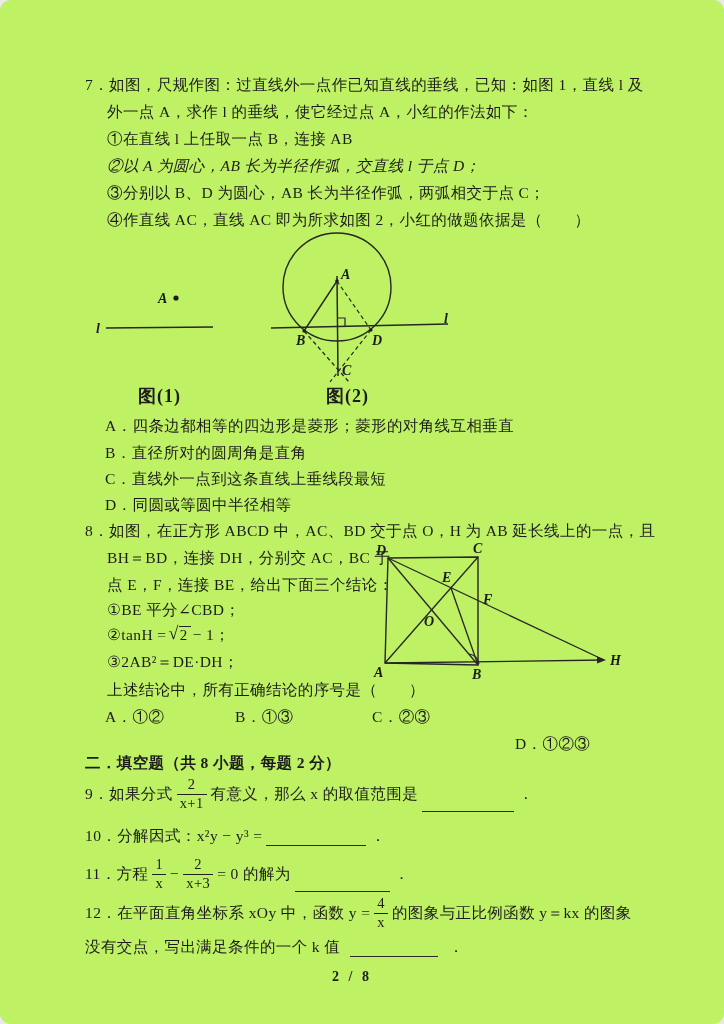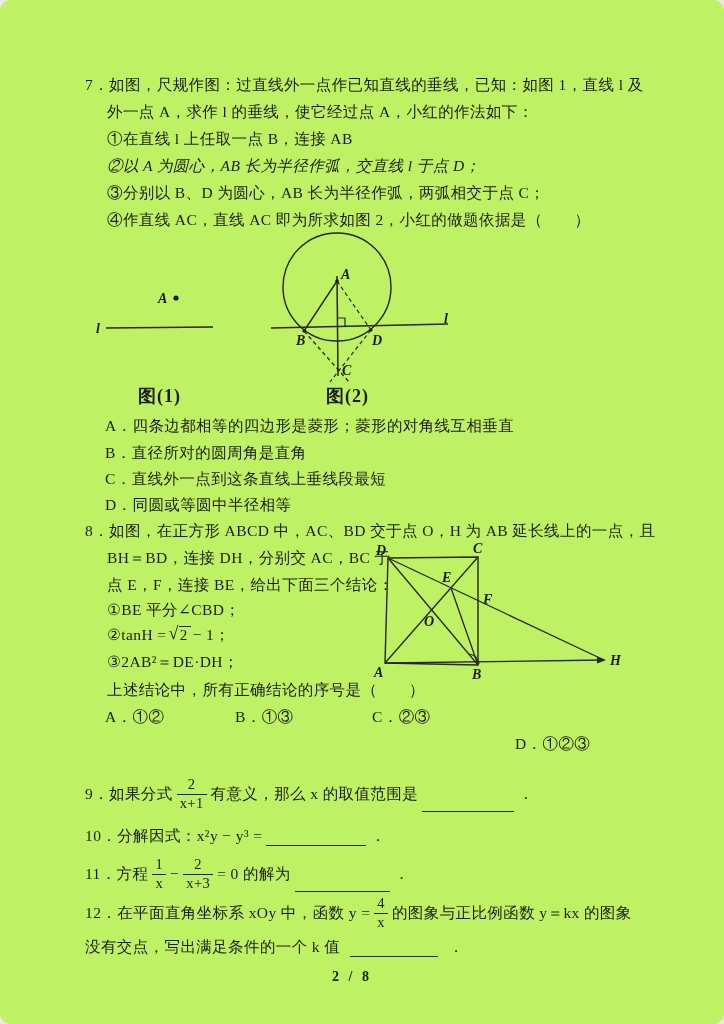--- a/index.html
+++ b/index.html
@@ -107,20 +107,21 @@
     <text x="70" y="40">E</text>
     <text x="111" y="62">F</text>
     <text x="52" y="84">O</text>
   </svg>
 
   <div class="line" style="left:105px;top:707px;">A．①②</div>
   <div class="line" style="left:235px;top:707px;">B．①③</div>
   <div class="line" style="left:372px;top:707px;">C．②③</div>
   <div class="line" style="left:515px;top:707px;margin-top:27px;">D．①②③</div>
 
+  <div class="line bold" style="left:85px;top:753px;">二．填空题（共 8 小题，每题 2 分）</div>
 
   <div class="line mline" style="left:85px;top:774px;height:40px;">
     <span>9．如果分式</span>
     <span class="frac">
       <span class="fn">2</span>
       <span class="fd">x+1</span>
     </span>
     <span>有意义，那么 x 的取值范围是</span>
     <span class="blank w92"></span>
     <span>．</span>

